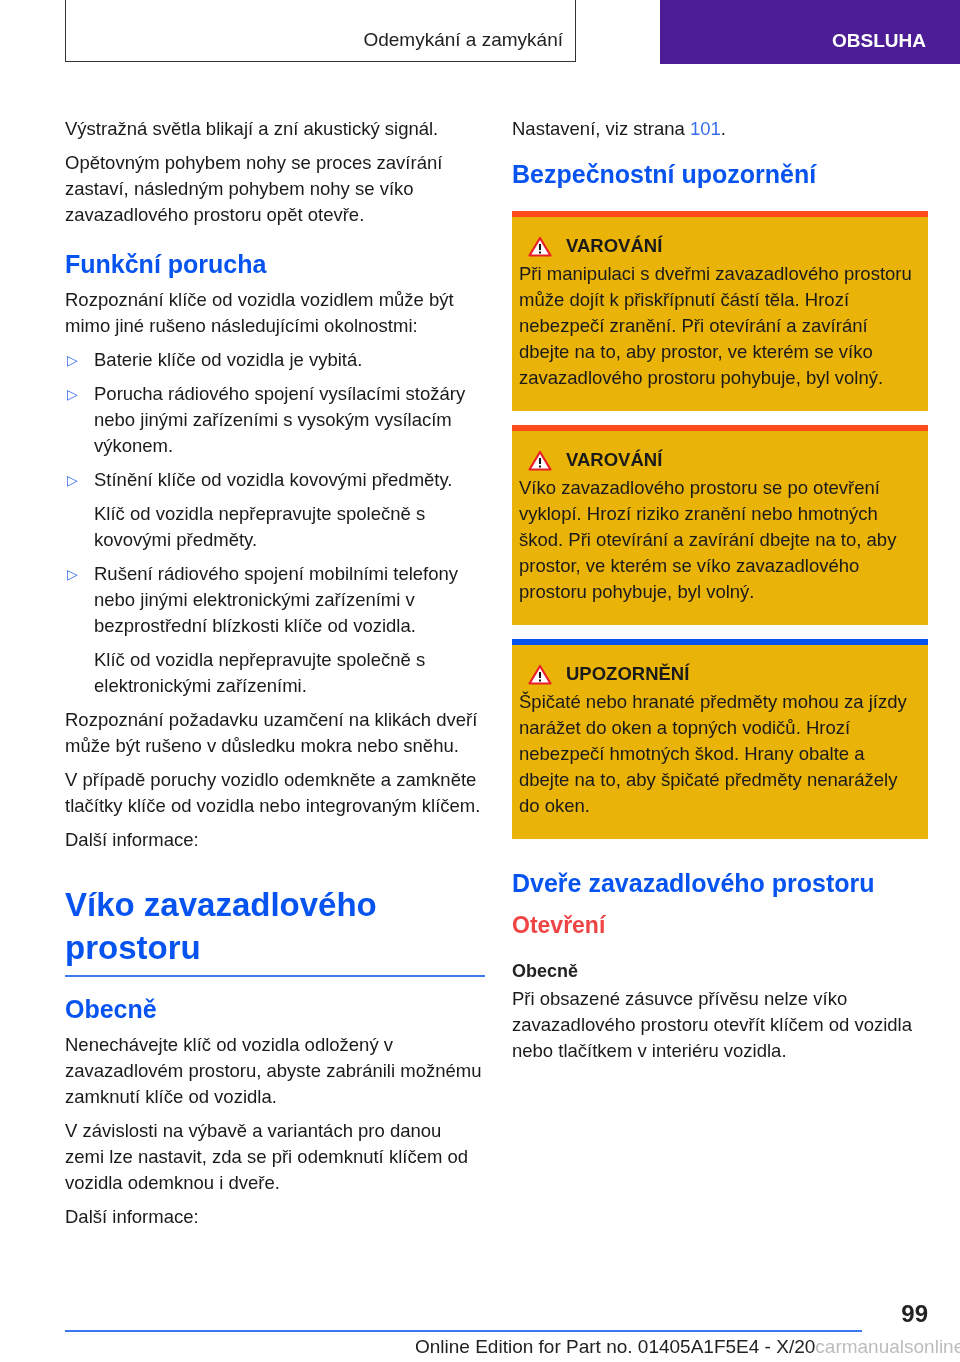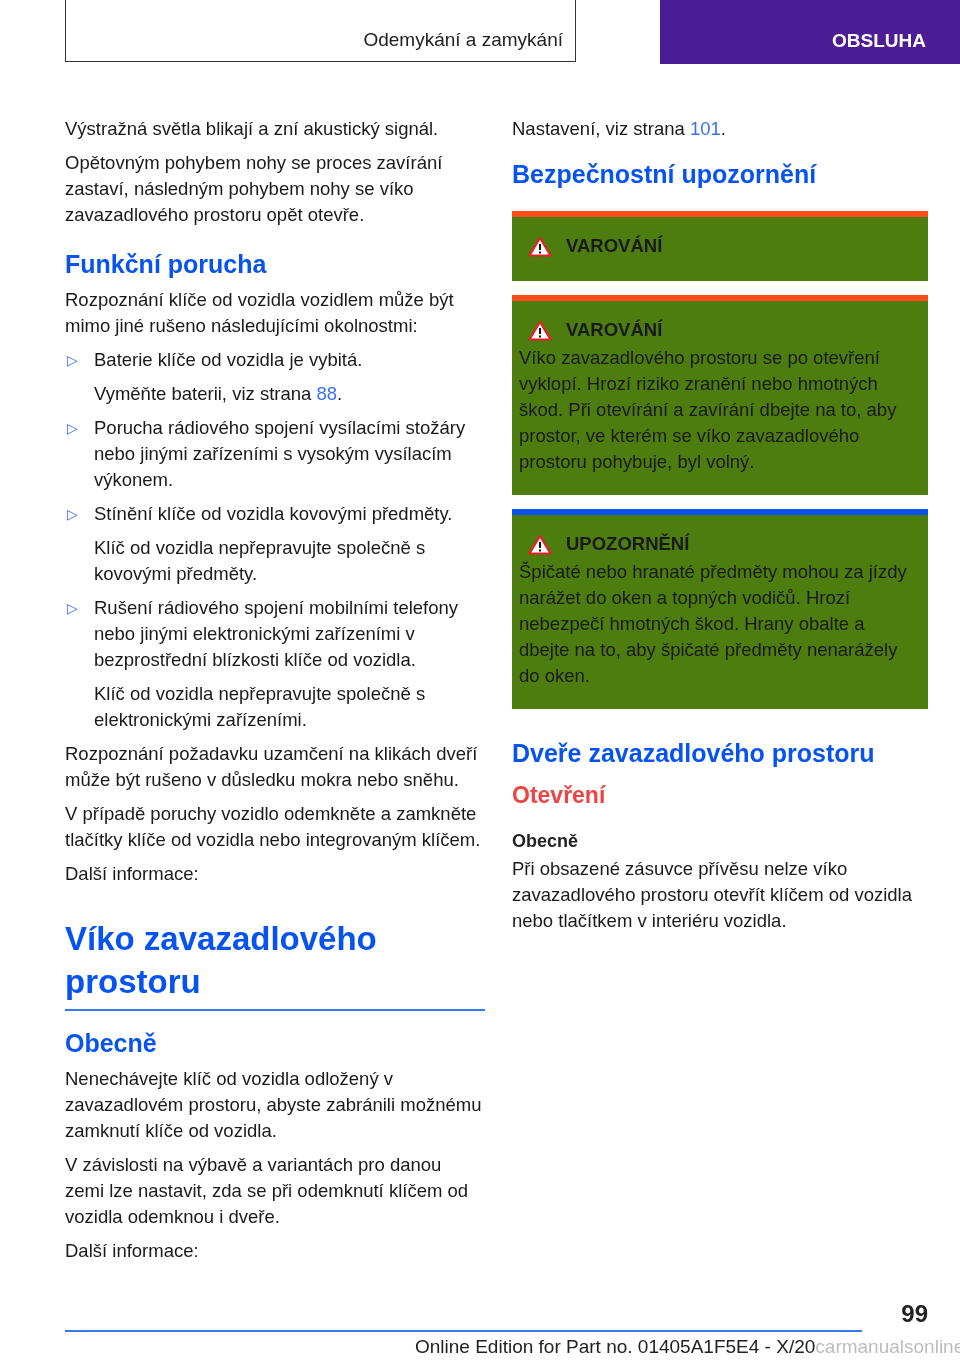--- a/index.html
+++ b/index.html
@@ -15,21 +15,21 @@
   .link{color:#3a6ff2;text-align:right;}
   h2{margin:22px 0 8px 0;font-size:25px;font-weight:bold;color:#0653f0;}
   h1{margin:30px 0 0 0;font-size:33px;line-height:43px;font-weight:bold;color:#0653f0;}
   .h1rule{height:2px;background:#3a78f0;margin:6px 0 18px 0;}
   h3{margin:14px 0 12px 0;font-size:23px;font-weight:bold;color:#ef4444;}
   h4{margin:0 0 4px 0;font-size:18px;font-weight:bold;color:#222;}
   ul{list-style:none;margin:0;padding:0;}
   li{position:relative;padding-left:29px;margin-bottom:8px;font-size:18.5px;line-height:26px;}
   li .tri{position:absolute;left:2px;top:0;color:#3a6ff2;font-size:14px;}
   li .sub{display:block;margin-top:8px;}
-  .box{background:#4d7c0f;margin:0 0 14px 0;padding:0 12px 20px 7px;}
+  .box{background:#eab308;margin:0 0 14px 0;padding:0 12px 20px 7px;}
   .box .bar{height:6px;margin:0 -12px 18px -7px;}
   .box .bar.red{background:#ff4a1c;}
   .box .bar.blue{background:#0653f0;}
   .box .title{display:flex;align-items:center;font-size:18.5px;font-weight:bold;margin-bottom:4px;}
   .box .title svg{margin:0 14px 0 9px;}
   .box p{margin:0;}
   .footer-num{position:absolute;right:32px;top:1300px;font-size:24px;font-weight:bold;color:#222;}
   .footer-rule{position:absolute;left:65px;top:1330px;width:797px;height:2px;background:#3a78f0;}
   .footer-txt{position:absolute;left:415px;top:1336px;font-size:19px;color:#222;white-space:nowrap;}
   .footer-txt .wm{color:#bdbdbd;}
@@ -46,21 +46,20 @@
 
 <div class="col left">
   <p>Výstražná světla blikají a zní akustický signál.</p>
   <p>Opětovným pohybem nohy se proces zavírání zastaví, následným pohybem nohy se víko zavazadlového prostoru opět otevře.</p>
   <h2>Funkční porucha</h2>
   <p>Rozpoznání klíče od vozidla vozidlem může být mimo jiné rušeno následujícími okolnostmi:</p>
   <ul>
     <li>
       <span class="tri">▷</span>
       <span>Baterie klíče od vozidla je vybitá.</span>
-      <span class="sub"><span>Vyměňte baterii, viz strana </span><span class="link">88</span><span>.</span></span>
     </li>
     <li>
       <span class="tri">▷</span>
       <span>Porucha rádiového spojení vysílacími stožáry nebo jinými zařízeními s vysokým vysílacím výkonem.</span>
     </li>
     <li>
       <span class="tri">▷</span>
       <span>Stínění klíče od vozidla kovovými předměty.</span>
       <span class="sub">Klíč od vozidla nepřepravujte společně s kovovými předměty.</span>
     </li>
@@ -88,20 +87,21 @@
   <div class="box">
     <div class="bar red"></div>
     <div class="title">
       <svg width="24" height="21" viewBox="0 0 24 21">
           <path d="M12 2 L22.5 19.5 L1.5 19.5 Z" fill="#fff" stroke="#e8202a" stroke-width="2.2" stroke-linejoin="round"></path>
           <rect x="11" y="8" width="2" height="6" fill="#111"></rect>
           <rect x="11" y="15.5" width="2" height="2" fill="#111"></rect>
         </svg>
       <span>VAROVÁNÍ</span>
     </div>
+    <p>Při manipulaci s dveřmi zavazadlového prostoru může dojít k přiskřípnutí částí těla. Hrozí nebezpečí zranění. Při otevírání a zavírání dbejte na to, aby prostor, ve kterém se víko zavazadlového prostoru pohybuje, byl volný.</p>
   </div>
 
   <div class="box" style="margin-top:14px">
     <div class="bar red"></div>
     <div class="title">
       <svg width="24" height="21" viewBox="0 0 24 21">
           <path d="M12 2 L22.5 19.5 L1.5 19.5 Z" fill="#fff" stroke="#e8202a" stroke-width="2.2" stroke-linejoin="round"></path>
           <rect x="11" y="8" width="2" height="6" fill="#111"></rect>
           <rect x="11" y="15.5" width="2" height="2" fill="#111"></rect>
         </svg>

